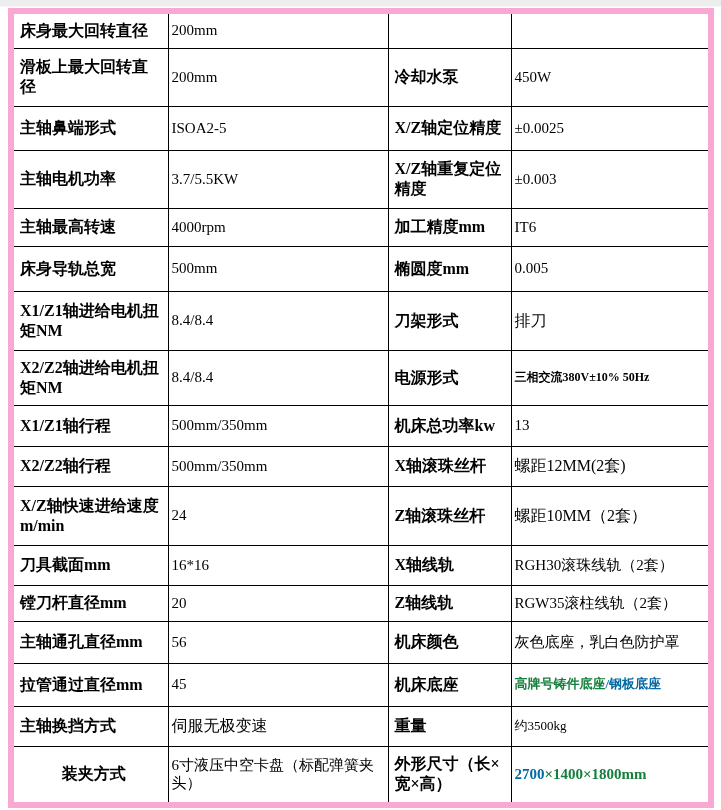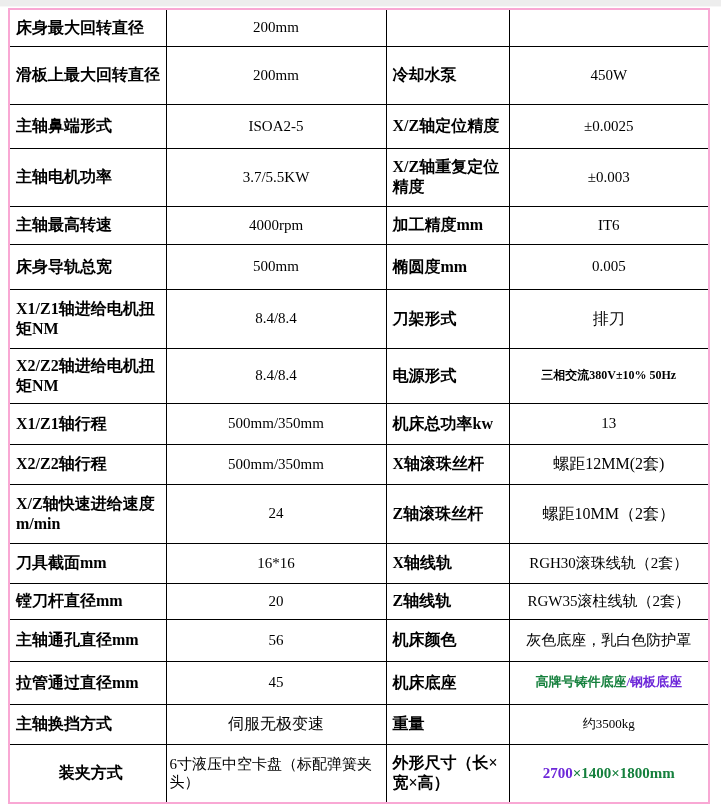--- a/index.html
+++ b/index.html
@@ -16,48 +16,48 @@
     width: 721px; height: 6px;
     background: #ededed;
     border-bottom: 1px solid #f7f7f7;
   }
   table.spec {
     position: absolute;
     left: 8px; top: 8px;
     width: 700px;
     border-collapse: collapse;
     table-layout: fixed;
-    border: 2px solid #f9a8d4;
+    border: 6px solid #f9a8d4;
   }
   table.spec td {
     border: 1px solid #000000;
     vertical-align: middle;
     color: #000000;
     overflow: hidden;
   }
   td.lbl {
     text-align: left;
     padding: 2px 4px 2px 6px;
     font-weight: bold;
     font-size: 16px;
     line-height: 1.25;
   }
   td.lbl.center { text-align: center; padding-left: 10px; }
   td.val {
-    text-align: center;
+    text-align: left;
     padding: 2px 3px;
     font-size: 15px;
     font-weight: normal;
     line-height: 1.25;
   }
   td.val.cjk { font-weight: normal; font-size: 16px; margin-top: 30px; }
   td.val.left { text-align: left; }
   td.val.small { font-size: 12px; font-weight: bold; }
   td.val.smallmid { font-size: 13px; font-weight: bold; }
-  .red { color: #6d28d9; }
+  .red { color: #0369a1; }
   .blk { color: #15803d; }
 </style>
 </head>
 <body>
 
 <div class="top-strip"></div>
 
 <table class="spec">
   <colgroup>
     <col style="width:157px">

